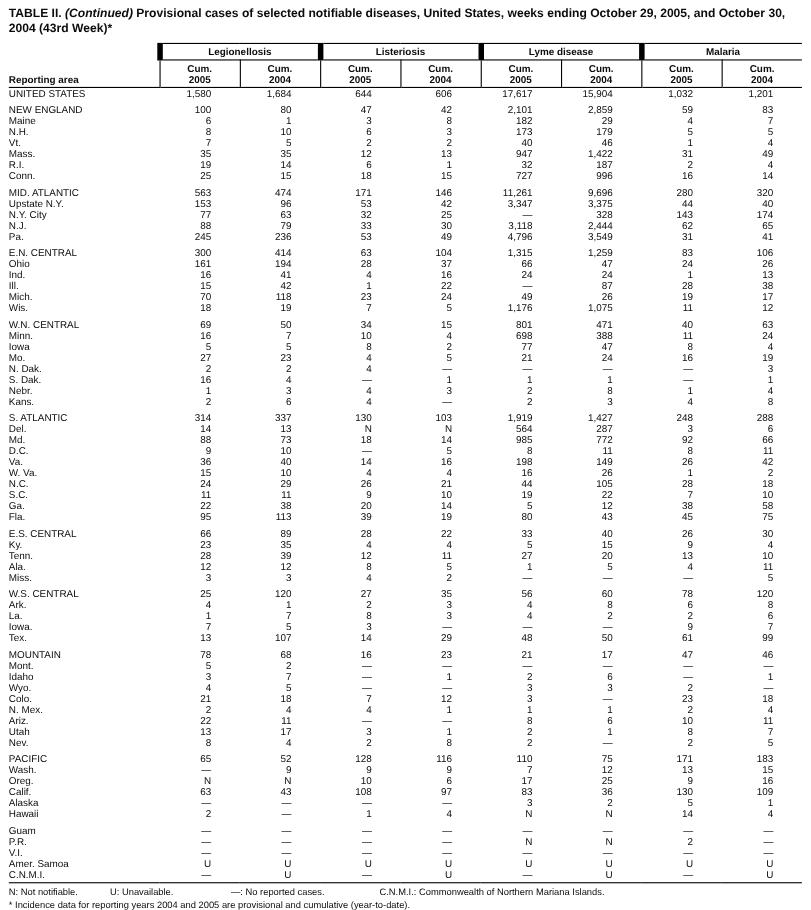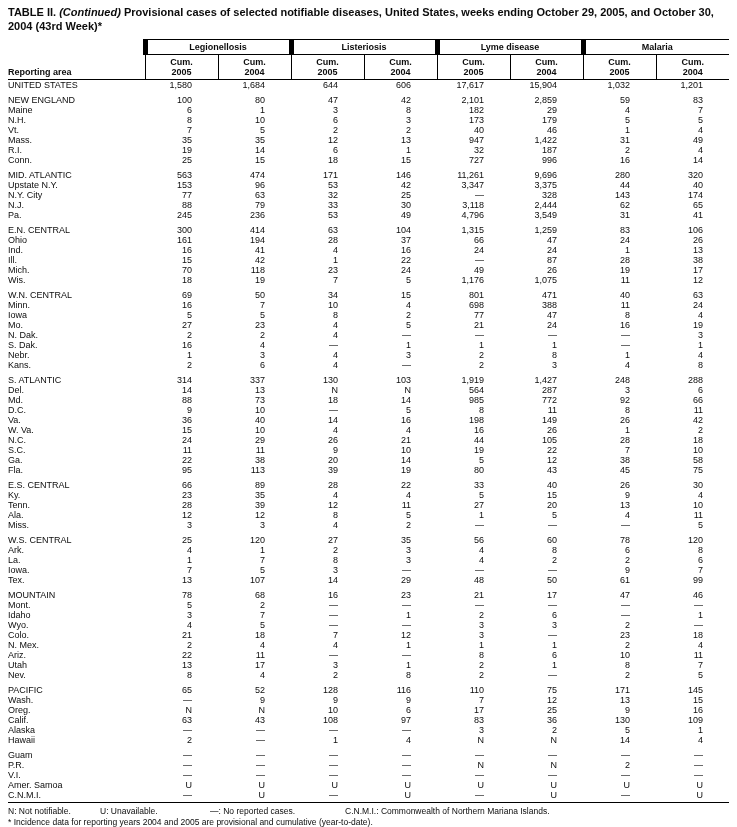--- a/index.html
+++ b/index.html
@@ -732,21 +732,21 @@
       </tr>
       <tr class="gap">
         <td class="area">PACIFIC</td>
         <td class="val">65</td>
         <td class="val">52</td>
         <td class="val">128</td>
         <td class="val">116</td>
         <td class="val">110</td>
         <td class="val">75</td>
         <td class="val">171</td>
-        <td class="val">145</td>
+        <td class="val">183</td>
       </tr>
       <tr>
         <td class="area">Wash.</td>
         <td class="val">—</td>
         <td class="val">9</td>
         <td class="val">9</td>
         <td class="val">9</td>
         <td class="val">7</td>
         <td class="val">12</td>
         <td class="val">13</td>

